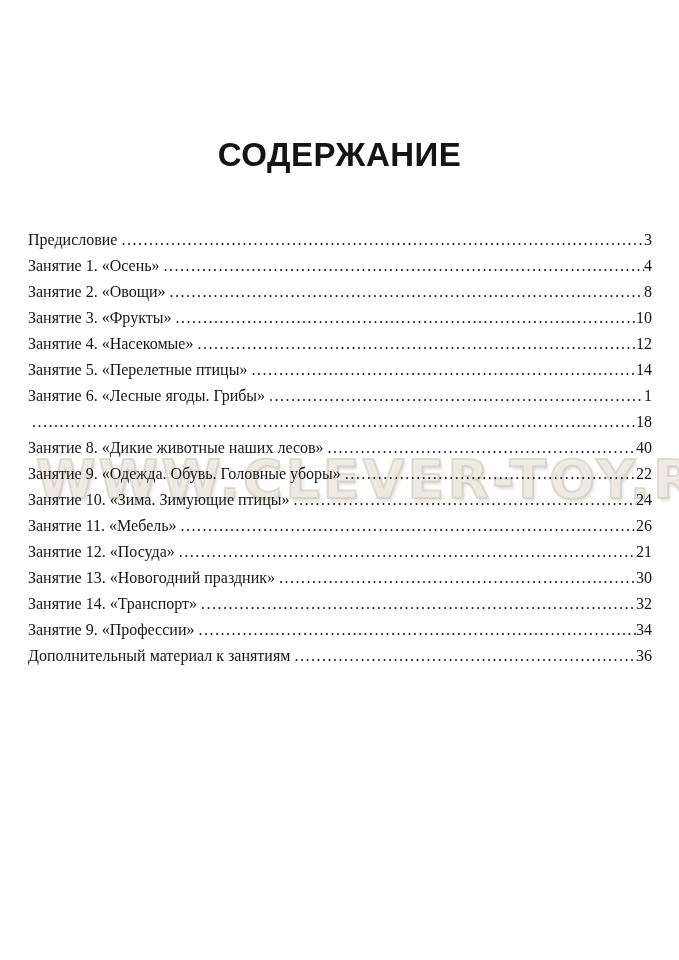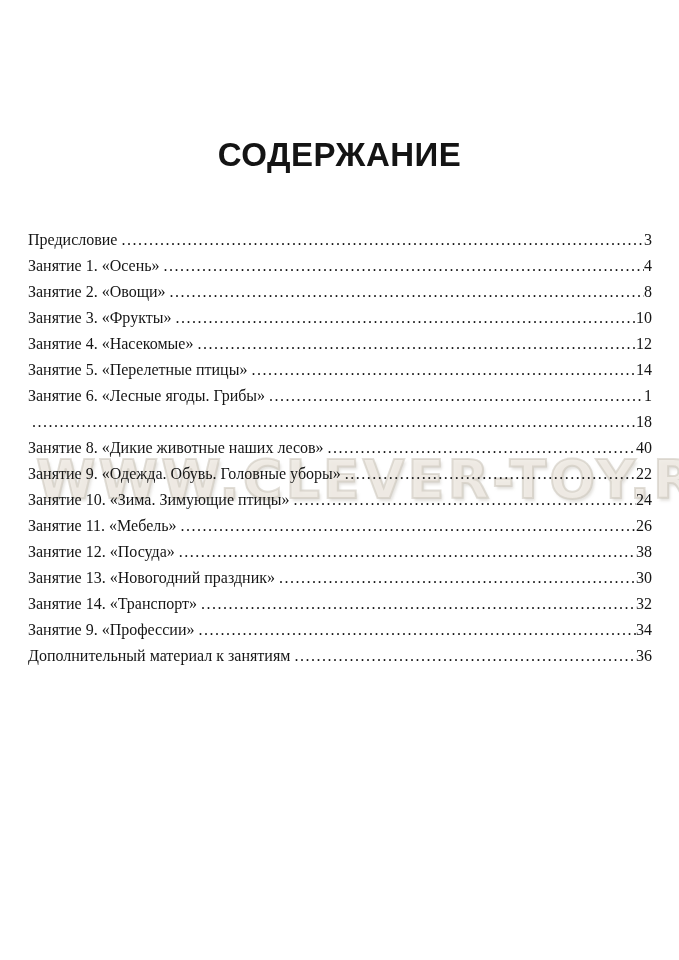--- a/index.html
+++ b/index.html
@@ -151,21 +151,21 @@
 
     <div class="toc-row">
       <span class="toc-label">Занятие 11. «Мебель»</span>
       <span class="toc-leader"></span>
       <span class="toc-page">26</span>
     </div>
 
     <div class="toc-row">
       <span class="toc-label">Занятие 12. «Посуда»</span>
       <span class="toc-leader"></span>
-      <span class="toc-page">38</span>
+      <span class="toc-page">21</span>
     </div>
 
     <div class="toc-row">
       <span class="toc-label">Занятие 13. «Новогодний праздник»</span>
       <span class="toc-leader"></span>
       <span class="toc-page">30</span>
     </div>
 
     <div class="toc-row">
       <span class="toc-label">Занятие 14. «Транспорт»</span>

